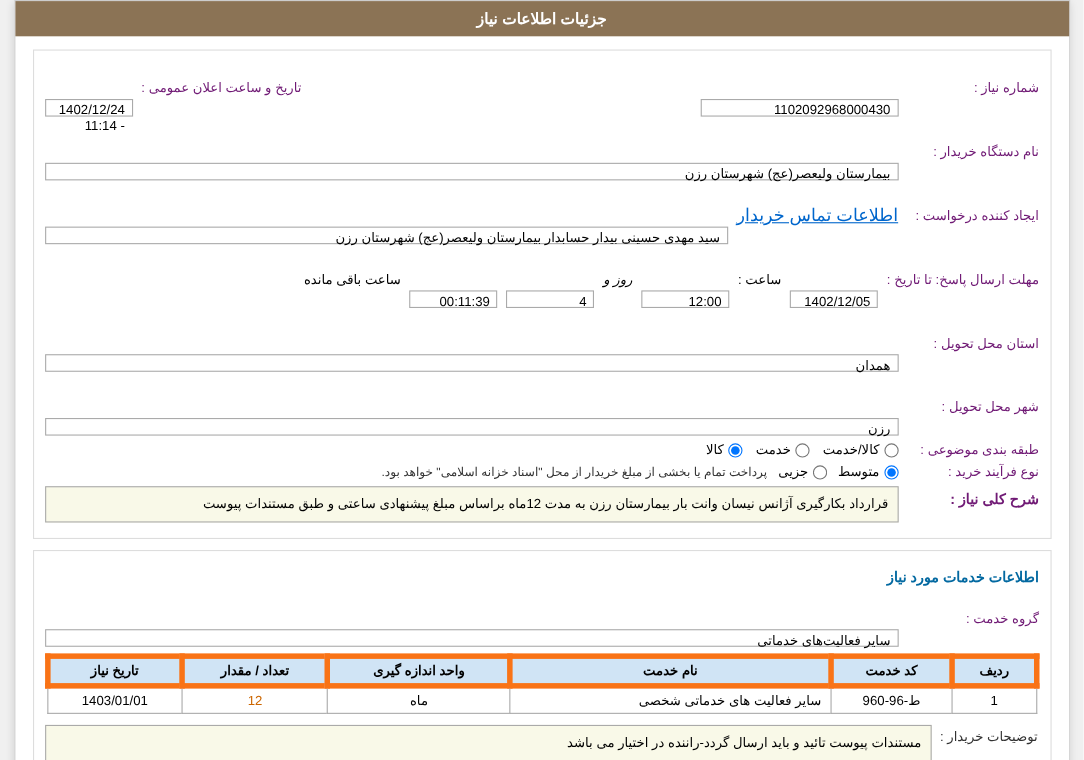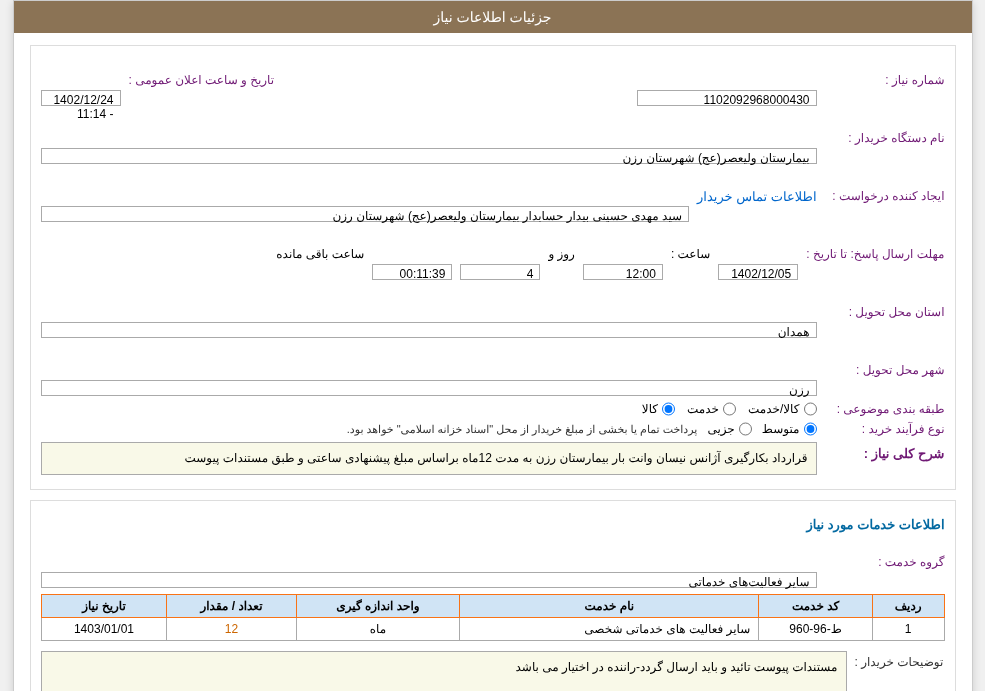--- a/index.html
+++ b/index.html
@@ -18,21 +18,21 @@
       background: #fff;
       border: 1px solid #ccc;
       box-shadow: 0 2px 8px rgba(0,0,0,0.15);
     }
     .header {
       background: #8B7355;
       color: #fff;
       text-align: center;
       padding: 8px 12px;
       font-size: 14px;
-      font-weight: normal;
+      font-weight: bold;
     }
     .content {
       padding: 12px 16px;
     }
     .form-section {
       border: 1px solid #ddd;
       margin-bottom: 10px;
       padding: 8px 10px;
     }
     .form-row {
@@ -61,38 +61,40 @@
       flex: 1;
     }
     .field-medium {
       width: 180px;
     }
     .field-small {
       width: 80px;
     }
     .link-text {
       color: #0066cc;
+      text-decoration: underline;
       cursor: pointer;
-      font-size: 13px;
+      font-size: 16px;
     }
     .section-title {
       font-weight: bold;
       font-size: 13px;
       color: #0369a1;
       margin: 8px 0 4px 0;
       text-align: right;
     }
     .radio-group {
       display: flex;
       align-items: center;
       gap: 12px;
       flex: 1;
     }
     .radio-item {
       display: flex;
+      align-items: center;
       gap: 4px;
     }
     .radio-item input[type="radio"] {
       margin: 0;
     }
     .description-box {
       border: 1px solid #aaa;
       background: #f9f9e8;
       padding: 6px 8px;
       font-size: 12px;
@@ -103,21 +105,21 @@
     .table-section {
       margin-bottom: 10px;
     }
     .data-table {
       width: 100%;
       border-collapse: collapse;
       font-size: 12px;
     }
     .data-table th {
       background: #d0e4f5;
-      border: 1px solid #f97316;
+      border: 5px solid #f97316;
       padding: 4px 8px;
       text-align: center;
       font-weight: bold;
     }
     .data-table td {
       border: 1px solid #aaa;
       padding: 4px 8px;
       text-align: center;
     }
     .data-table td.name-col {
@@ -198,21 +200,21 @@
         <span class="label">ایجاد کننده درخواست :</span>
         <span class="link-text">اطلاعات تماس خریدار</span>
         <div class="field-box field-wide">سید مهدی حسینی بیدار حسابدار بیمارستان ولیعصر(عج) شهرستان رزن</div>
       </div>
 
       <div class="form-row">
         <span class="label">مهلت ارسال پاسخ: تا تاریخ :</span>
         <div class="field-box field-small">1402/12/05</div>
         <span style="white-space:nowrap;">ساعت :</span>
         <div class="field-box" style="width:60px;">12:00</div>
-        <span style="white-space:nowrap;">روز و</span>
+        <span style="white-space:nowrap;font-style:italic;">روز و</span>
         <div class="field-box" style="width:40px;">4</div>
         <div class="field-box" style="width:70px;">00:11:39</div>
         <span style="white-space:nowrap;">ساعت باقی مانده</span>
       </div>
 
       <div class="form-row">
         <span class="label">استان محل تحویل :</span>
         <div class="field-box field-wide">همدان</div>
       </div>
 

